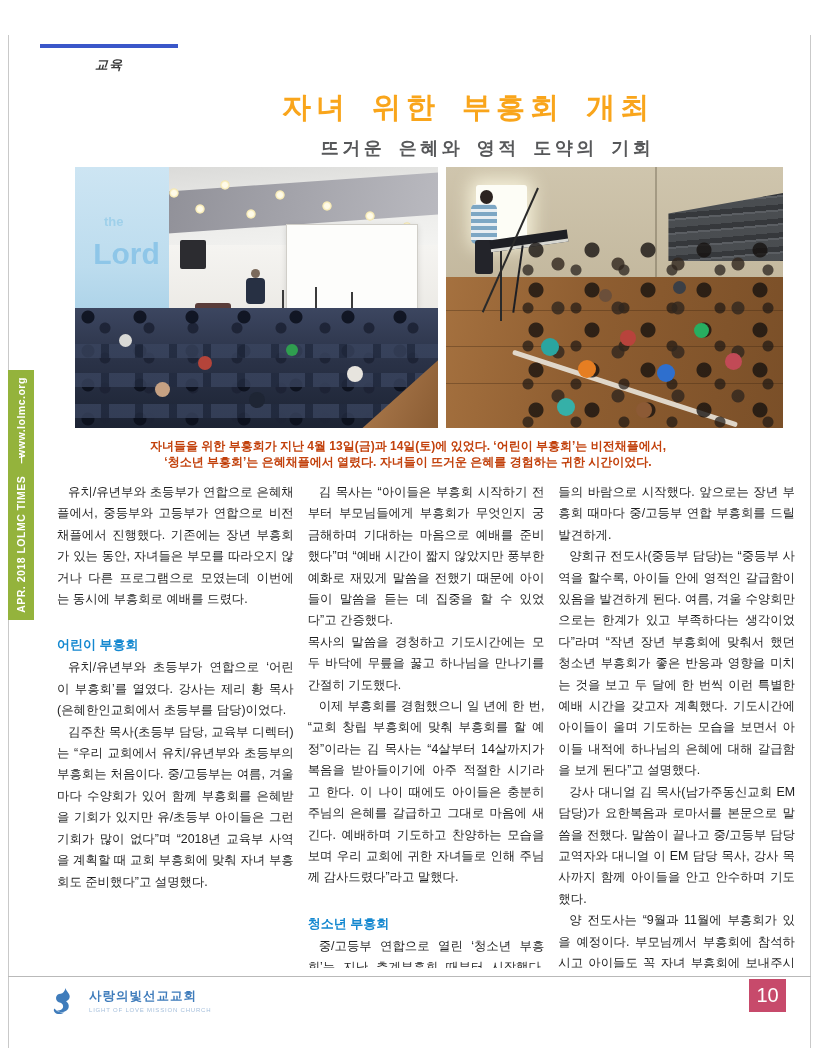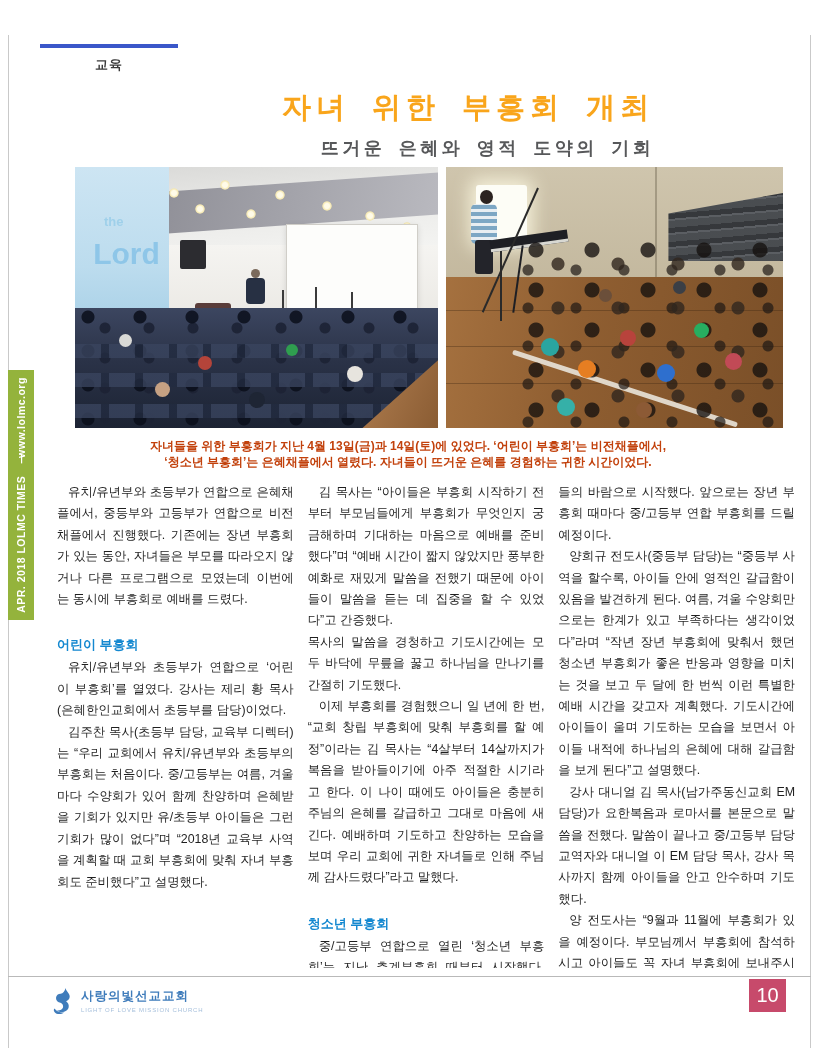--- a/index.html
+++ b/index.html
@@ -7,21 +7,21 @@
        font-family:"Liberation Sans","DejaVu Sans",sans-serif;color:#222;}
   .page{position:absolute;inset:0;}
 
   
   .vline{position:absolute;width:1px;background:#c9c9c9;top:35px;bottom:8px;}
   .vline.left{left:8px;} .vline.right{left:810px;}
 
   
   .blue-rule{position:absolute;left:40px;top:44px;width:138px;height:4px;background:#3a57c9;}
   .section-label{position:absolute;left:40px;top:56px;width:138px;text-align:center;
-       font-size:13px;font-weight:bold;color:#3a3a3a;letter-spacing:1px;}
+       font-size:13px;font-weight:bold;color:#3a3a3a;letter-spacing:1px;font-style:italic;}
 
   
   .spine{position:absolute;left:8px;top:370px;width:26px;height:250px;background:#94b33c;}
   .spine span{position:absolute;left:50%;top:50%;transform:translate(-50%,-50%) ;
        writing-mode:vertical-rl;text-orientation:mixed;transform:translate(-50%,-50%) rotate(180deg);
        color:#ffffff;font-size:10.5px;font-weight:bold;letter-spacing:.5px;white-space:nowrap;}
 
   
   .headline-wrap{position:absolute;left:282px;top:88px;text-align:right;}
   .headline{font-size:29px;font-weight:bold;color:#f9a51b;letter-spacing:5px;word-spacing:9px;white-space:nowrap;}
@@ -102,21 +102,21 @@
   
   .columns{position:absolute;left:57px;top:482px;width:738px;height:486px;display:flex;gap:14px;overflow:hidden;}
   .col{width:237px;text-align:justify;}
   .body-p{margin:0;font-size:12.4px;line-height:21.4px;color:#1f1f1f;text-indent:11px;}
   .body-p.cont{text-indent:0;}
   .col-heading{margin:26px 0 3px 0;font-size:13px;font-weight:bold;color:#1488d0;}
   .col .col-heading:first-child{margin-top:0;}
 
   
   .footer-rule{position:absolute;left:8px;top:976px;width:803px;height:1px;background:#b9b9b9;}
-  .logo{position:absolute;left:52px;top:988px;display:flex;align-items:flex-start;gap:8px;}
+  .logo{position:absolute;left:52px;top:988px;display:flex;align-items:flex-start;gap:16px;}
   .logo svg{display:block;}
   .logo-kr{font-size:12.5px;font-weight:bold;color:#3f7cbb;letter-spacing:1px;}
   .logo-en{margin-top:2px;font-size:6px;color:#a7c0dc;letter-spacing:.8px;}
   .page-badge{position:absolute;left:749px;top:979px;width:37px;height:33px;background:#c74a6b;
        color:#fff;font-size:20px;display:flex;align-items:center;justify-content:center;}
 </style>
 </head>
 <body>
 
 <div class="page">
@@ -210,31 +210,31 @@
   <div class="caption">
     <div>자녀들을 위한 부흥회가 지난 4월 13일(금)과 14일(토)에 있었다. ‘어린이 부흥회’는 비전채플에서,</div>
     <div>‘청소년 부흥회’는 은혜채플에서 열렸다. 자녀들이 뜨거운 은혜를 경험하는 귀한 시간이었다.</div>
   </div>
 
   <div class="columns">
     <div class="col">
         <p class="body-p">유치/유년부와 초등부가 연합으로 은혜채플에서, 중등부와 고등부가 연합으로 비전채플에서 진행했다. 기존에는 장년 부흥회가 있는 동안, 자녀들은 부모를 따라오지 않거나 다른 프로그램으로 모였는데 이번에는 동시에 부흥회로 예배를 드렸다.</p>
         <h3 class="col-heading">어린이 부흥회</h3>
         <p class="body-p">유치/유년부와 초등부가 연합으로 ‘어린이 부흥회’를 열였다. 강사는 제리 황 목사 (은혜한인교회에서 초등부를 담당)이었다.</p>
-        <p class="body-p">김주찬 목사(초등부 담당, 교육부 디렉터)는 “우리 교회에서 유치/유년부와 초등부의 부흥회는 처음이다. 중/고등부는 여름, 겨울마다 수양회가 있어 함께 찬양하며 은혜받을 기회가 있지만 유/초등부 아이들은 그런 기회가 많이 없다”며 “2018년 교육부 사역을 계획할 때 교회 부흥회에 맞춰 자녀 부흥회도 준비했다”고 설명했다.</p>
+        <p class="body-p">김주찬 목사(초등부 담당, 교육부 디렉터)는 “우리 교회에서 유치/유년부와 초등부의 부흥회는 처음이다. 중/고등부는 여름, 겨울마다 수양회가 있어 함께 부흥회를 은혜받을 기회가 있지만 유/초등부 아이들은 그런 기회가 많이 없다”며 “2018년 교육부 사역을 계획할 때 교회 부흥회에 맞춰 자녀 부흥회도 준비했다”고 설명했다.</p>
       </div>
     <div class="col">
         <p class="body-p">김 목사는 “아이들은 부흥회 시작하기 전부터 부모님들에게 부흥회가 무엇인지 궁금해하며 기대하는 마음으로 예배를 준비했다”며 “예배 시간이 짧지 않았지만 풍부한 예화로 재밌게 말씀을 전했기 때문에 아이들이 말씀을 듣는 데 집중을 할 수 있었다”고 간증했다.</p>
         <p class="body-p cont">목사의 말씀을 경청하고 기도시간에는 모두 바닥에 무릎을 꿇고 하나님을 만나기를 간절히 기도했다.</p>
         <p class="body-p">이제 부흥회를 경험했으니 일 년에 한 번, “교회 창립 부흥회에 맞춰 부흥회를 할 예정”이라는 김 목사는 “4살부터 14살까지가 복음을 받아들이기에 아주 적절한 시기라고 한다. 이 나이 때에도 아이들은 충분히 주님의 은혜를 갈급하고 그대로 마음에 새긴다. 예배하며 기도하고 찬양하는 모습을 보며 우리 교회에 귀한 자녀들로 인해 주님께 감사드렸다”라고 말했다.</p>
         <h3 class="col-heading">청소년 부흥회</h3>
         <p class="body-p">중/고등부 연합으로 열린 ‘청소년 부흥회’는 지난 추계부흥회 때부터 시작했다. 중/고등부 학생들에게 은혜를 체험하며 영적으로 도약할 기회를 많이 만들어 주고 싶은 교육부 교역자</p>
       </div>
     <div class="col">
-        <p class="body-p cont">들의 바람으로 시작했다. 앞으로는 장년 부흥회 때마다 중/고등부 연합 부흥회를 드릴 예정이다.</p>
+        <p class="body-p cont">들의 바람으로 시작했다. 앞으로는 장년 부흥회 때마다 중/고등부 연합 부흥회를 드릴 발견하게.</p>
         <p class="body-p">양희규 전도사(중등부 담당)는 “중등부 사역을 할수록, 아이들 안에 영적인 갈급함이 있음을 발견하게 된다. 여름, 겨울 수양회만으로는 한계가 있고 부족하다는 생각이었다”라며 “작년 장년 부흥회에 맞춰서 했던 청소년 부흥회가 좋은 반응과 영향을 미치는 것을 보고 두 달에 한 번씩 이런 특별한 예배 시간을 갖고자 계획했다. 기도시간에 아이들이 울며 기도하는 모습을 보면서 아이들 내적에 하나님의 은혜에 대해 갈급함을 보게 된다”고 설명했다.</p>
         <p class="body-p">강사 대니얼 김 목사(남가주동신교회 EM 담당)가 요한복음과 로마서를 본문으로 말씀을 전했다. 말씀이 끝나고 중/고등부 담당 교역자와 대니얼 이 EM 담당 목사, 강사 목사까지 함께 아이들을 안고 안수하며 기도했다.</p>
         <p class="body-p">양 전도사는 “9월과 11월에 부흥회가 있을 예정이다. 부모님께서 부흥회에 참석하시고 아이들도 꼭 자녀 부흥회에 보내주시기 부탁드린다”고 덧붙였다.</p>
       </div>
   </div>
 
   <div class="footer-rule"></div>
 
   <div class="logo">
     <span>

